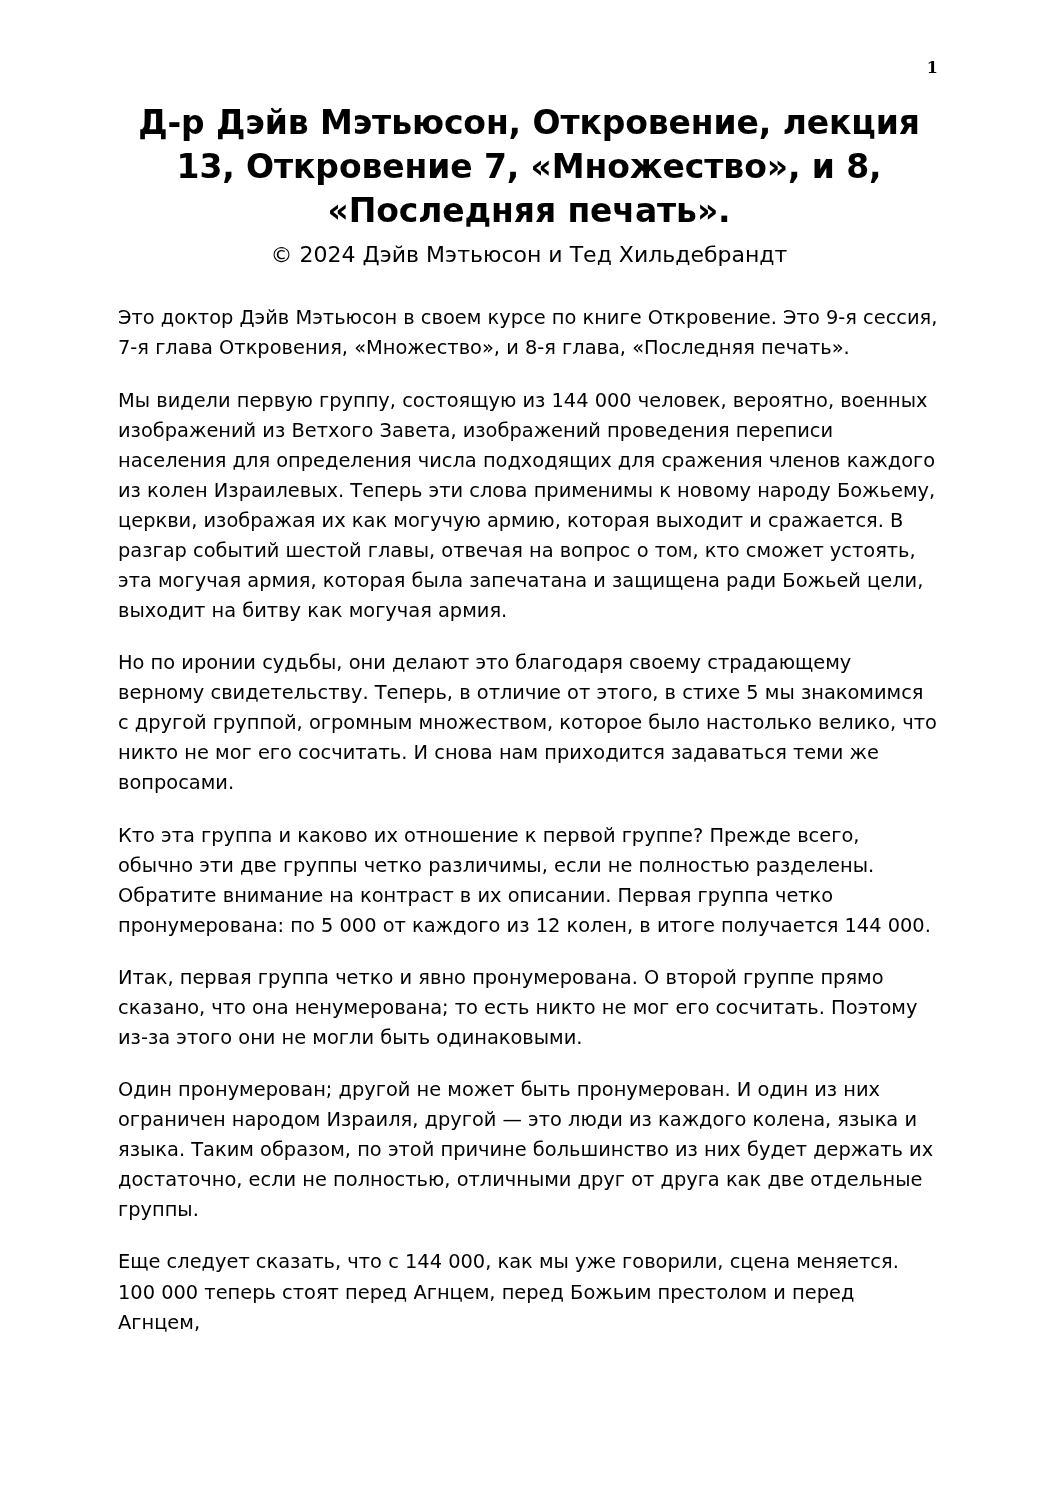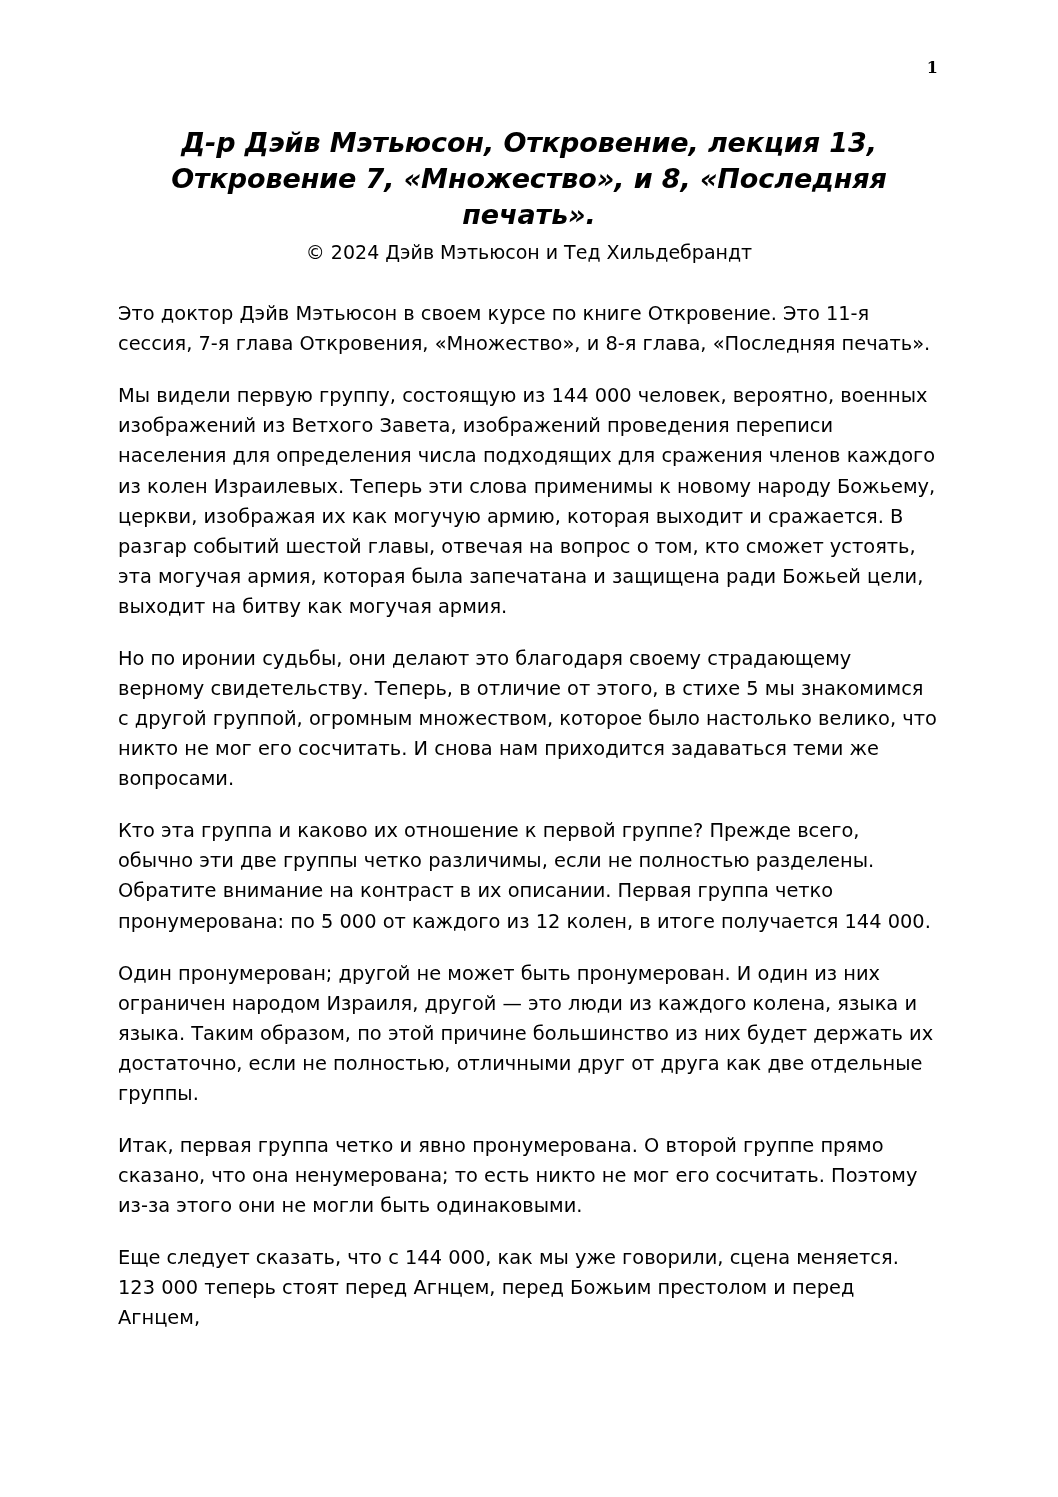--- a/index.html
+++ b/index.html
@@ -23,33 +23,32 @@
   .page-number {
     position: absolute;
     top: 58px;
     right: 120px;
     font-size: 16px;
     font-weight: bold;
     font-family: "DejaVu Serif", serif;
     color: #000000;
   }
   .doc-title {
-    margin: 70px 0 0 0;
+    margin: 46px 0 0 0;
     text-align: center;
-    font-size: 27px;
+    font-size: 33px;
     font-weight: bold;
     line-height: 1.34;
     letter-spacing: -0.1px;
     color: #000000;
-    font-style: italic;
   }
   .doc-subtitle {
     margin: 6px 0 0 0;
     text-align: center;
-    font-size: 19px;
+    font-size: 22px;
     font-weight: normal;
     line-height: 1.35;
     color: #000000;
   }
   .body-text {
     margin: 0;
     padding: 0;
   }
   .body-text p {
     margin: 0 0 22px 0;
@@ -67,22 +66,22 @@
 
 <div class="page">
 
   <div class="page-number">1</div>
 
   <h1 class="doc-title">Д-р Дэйв Мэтьюсон, Откровение, лекция 13, Откровение 7, «Множество», и 8, «Последняя печать».</h1>
 
   <div class="doc-subtitle">© 2024 Дэйв Мэтьюсон и Тед Хильдебрандт</div>
 
   <div class="body-text">
-    <p>Это доктор Дэйв Мэтьюсон в своем курсе по книге Откровение. Это 11-я сессия, 7-я глава Откровения, «Множество», и 8-я глава, «Последняя печать».</p>
+    <p>Это доктор Дэйв Мэтьюсон в своем курсе по книге Откровение. Это 9-я сессия, 7-я глава Откровения, «Множество», и 8-я глава, «Последняя печать».</p>
     <p>Мы видели первую группу, состоящую из 144 000 человек, вероятно, военных изображений из Ветхого Завета, изображений проведения переписи населения для определения числа подходящих для сражения членов каждого из колен Израилевых. Теперь эти слова применимы к новому народу Божьему, церкви, изображая их как могучую армию, которая выходит и сражается. В разгар событий шестой главы, отвечая на вопрос о том, кто сможет устоять, эта могучая армия, которая была запечатана и защищена ради Божьей цели, выходит на битву как могучая армия.</p>
     <p>Но по иронии судьбы, они делают это благодаря своему страдающему верному свидетельству. Теперь, в отличие от этого, в стихе 5 мы знакомимся с другой группой, огромным множеством, которое было настолько велико, что никто не мог его сосчитать. И снова нам приходится задаваться теми же вопросами.</p>
     <p>Кто эта группа и каково их отношение к первой группе? Прежде всего, обычно эти две группы четко различимы, если не полностью разделены. Обратите внимание на контраст в их описании. Первая группа четко пронумерована: по 5 000 от каждого из 12 колен, в итоге получается 144 000.</p>
+    <p>Итак, первая группа четко и явно пронумерована. О второй группе прямо сказано, что она ненумерована; то есть никто не мог его сосчитать. Поэтому из-за этого они не могли быть одинаковыми.</p>
     <p>Один пронумерован; другой не может быть пронумерован. И один из них ограничен народом Израиля, другой — это люди из каждого колена, языка и языка. Таким образом, по этой причине большинство из них будет держать их достаточно, если не полностью, отличными друг от друга как две отдельные группы.</p>
-    <p>Итак, первая группа четко и явно пронумерована. О второй группе прямо сказано, что она ненумерована; то есть никто не мог его сосчитать. Поэтому из-за этого они не могли быть одинаковыми.</p>
-    <p>Еще следует сказать, что с 144 000, как мы уже говорили, сцена меняется. 123 000 теперь стоят перед Агнцем, перед Божьим престолом и перед Агнцем,</p>
+    <p>Еще следует сказать, что с 144 000, как мы уже говорили, сцена меняется. 100 000 теперь стоят перед Агнцем, перед Божьим престолом и перед Агнцем,</p>
   </div>
 
 </div>
 
 </body></html>

